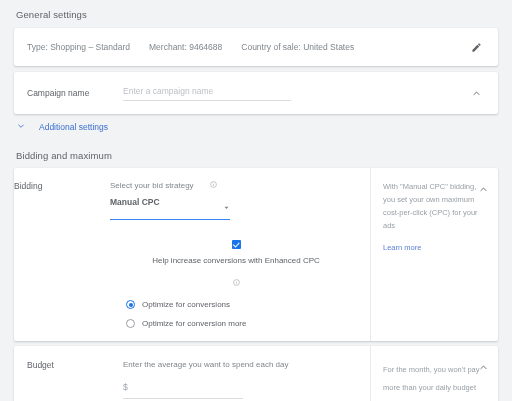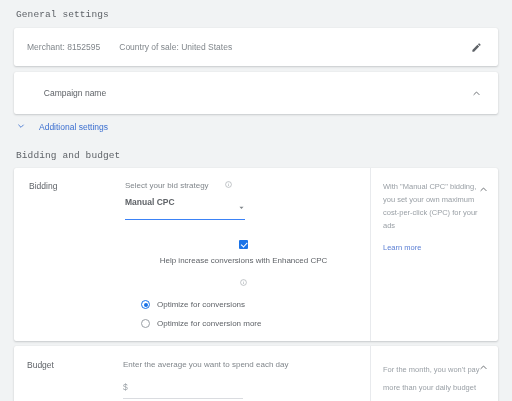--- a/index.html
+++ b/index.html
@@ -15,21 +15,20 @@
     width: 512px; height: 401px;
     background: #f1f3f4;
     padding: 0 14px;
   }
 
   .section-title {
     font-size: 9.5px;
     color: #5f6368;
     letter-spacing: .1px;
     padding: 9px 2px 8px 2px;
-    font-family: Liberation Mono, monospace;
   }
   .section-title.tight { padding: 10px 2px 7px 2px; }
 
   .card {
     background: #ffffff;
     border-radius: 2px;
     box-shadow: 0 1px 2px rgba(60,64,67,.22), 0 0 1px rgba(60,64,67,.10);
     position: relative;
   }
 
@@ -54,21 +53,20 @@
     flex: none;
   }
   .icon-btn svg { display: block; }
 
   
   .namecard {
     height: 42px;
     display: flex;
     align-items: center;
     padding: 0 12px 0 13px;
-    text-align: center;
   }
   .row-label {
     font-size: 8.5px;
     color: #5f6368;
     width: 96px;
     flex: none;
   }
   .underline-field {
     position: relative;
     width: 168px;
@@ -95,21 +93,21 @@
     padding: 8px 2px 8px 3px;
     font-size: 8.5px;
     color: #3c6fd0;
   }
   .addl .chev { display: block; }
 
   
   .split { display: flex; }
   .split .left {
     flex: 1;
-    padding: 13px 0 13px 15px;
+    padding: 13px 0 13px 0;
     display: flex;
   }
   .split .right {
     width: 128px;
     flex: none;
     border-left: 1px solid #e8eaed;
     padding: 12px 10px 12px 12px;
     position: relative;
   }
   .helptext {
@@ -206,52 +204,57 @@
 </style>
 </head>
 <body>
 
 <div class="page">
 
   <div class="section-title">General settings</div>
 
   <div class="card summary">
     <div class="chips">
-      <span class="chip">Merchant: 8152595</span>
+      <span class="chip">Type: Shopping – Standard</span>
+      <span class="chip">Merchant: 9464688</span>
       <span class="chip">Country of sale: United States</span>
     </div>
     <div class="icon-btn">
       <svg width="11" height="11" viewBox="0 0 24 24" fill="#5f6368" aria-hidden="true">
         <path d="M3 17.25V21h3.75L17.81 9.94l-3.75-3.75L3 17.25zM20.71 7.04a1 1 0 0 0 0-1.41l-2.34-2.34a1 1 0 0 0-1.41 0l-1.83 1.83 3.75 3.75 1.83-1.83z"></path>
       </svg>
     </div>
   </div>
 
   <div class="gap6"></div>
 
   <div class="card namecard">
     <div class="row-label">Campaign name</div>
+    <div class="underline-field">
+      <span class="ph">Enter a campaign name</span>
+      <div class="rule"></div>
+    </div>
     <div class="spacer"></div>
     <div class="icon-btn">
       <svg width="9" height="9" viewBox="0 0 24 24" fill="none" stroke="#5f6368" stroke-width="2.4" stroke-linecap="round" stroke-linejoin="round">
         <polyline points="5 15 12 8 19 15"></polyline>
       </svg>
     </div>
   </div>
 
   <div class="addl">
     <span class="chev">
       <svg width="8" height="8" viewBox="0 0 24 24" fill="none" stroke="#3c6fd0" stroke-width="2.6" stroke-linecap="round" stroke-linejoin="round">
         <polyline points="5 9 12 16 19 9"></polyline>
       </svg>
     </span>
     <span>Additional settings</span>
   </div>
 
-  <div class="section-title tight">Bidding and budget</div>
+  <div class="section-title tight">Bidding and maximum</div>
 
   <div class="card">
     <div class="split">
       <div class="left">
         <div class="row-label">Bidding</div>
         <div class="fields">
           <div class="field-label">
             <span>Select your bid strategy</span>
             <span class="info-icon">
               <svg width="7" height="7" viewBox="0 0 24 24" fill="none" stroke="#9aa0a6" stroke-width="2">

